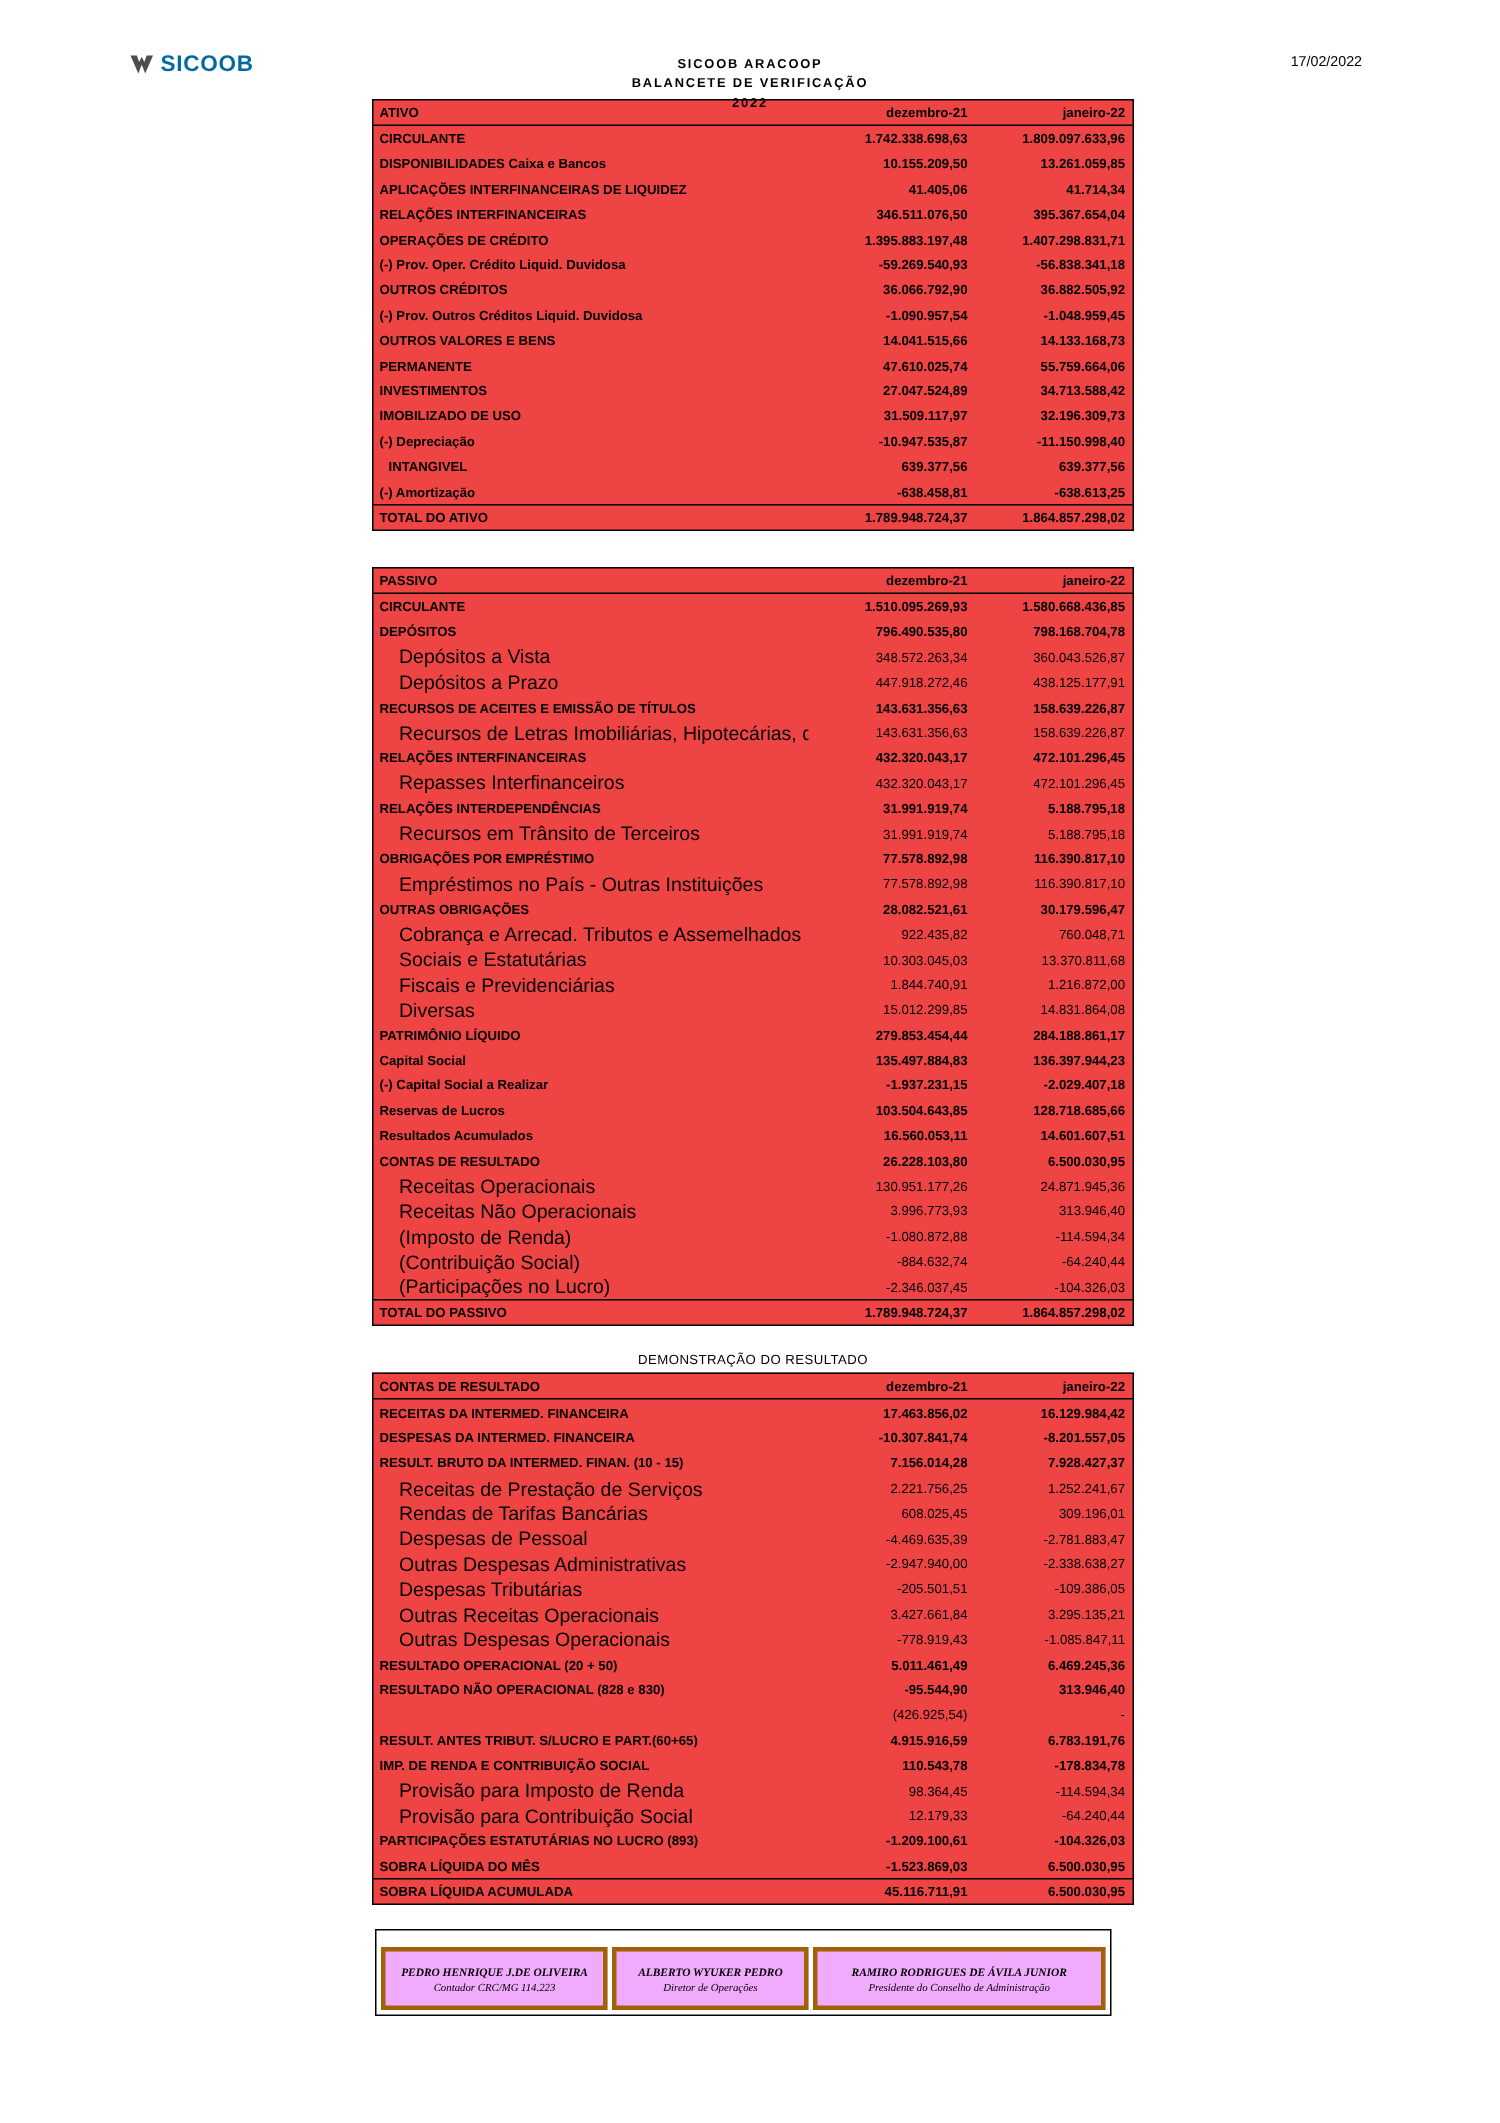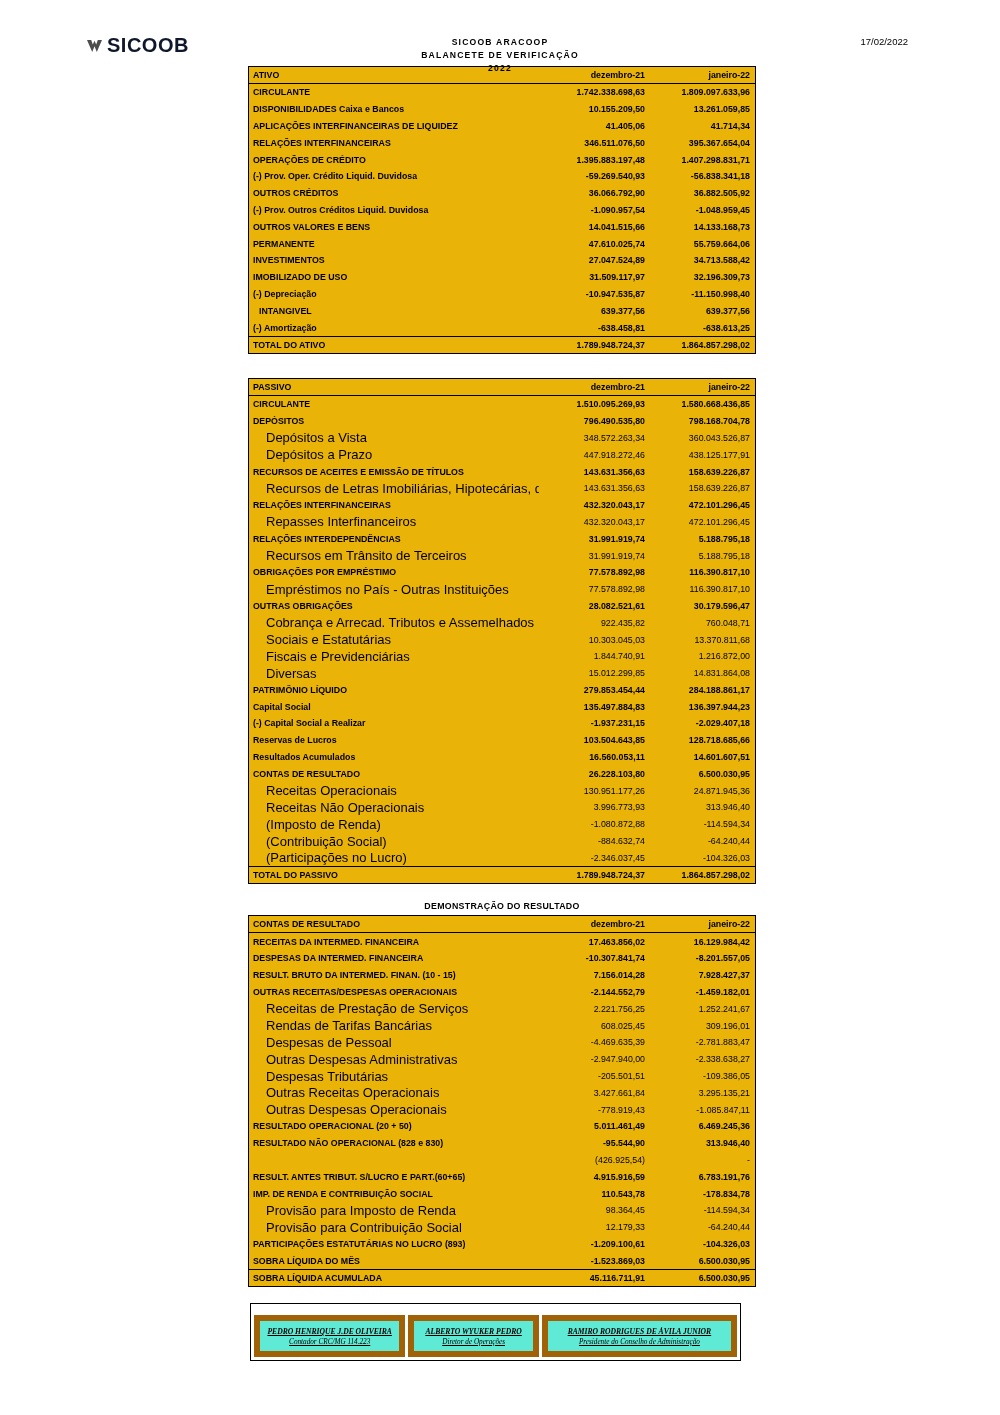--- a/index.html
+++ b/index.html
@@ -3,48 +3,48 @@
 <meta charset="utf-8">
 <style>
   * { margin:0; padding:0; box-sizing:border-box; }
   html,body { background:#ffffff; }
   body { font-family:"Liberation Sans", sans-serif; color:#000; }
   .page { position:relative; width:1000px; height:1415px; background:#fff; overflow:hidden; }
 
   
   .doc-header { position:relative; height:46px; padding-top:34px; }
   .logo { position:absolute; left:86px; top:34px; display:flex; align-items:center; gap:4px; }
-  .logo-text { font-weight:bold; font-size:20px; color:#0f172a; letter-spacing:0.5px; }
+  .logo-text { font-weight:bold; font-size:15px; color:#0369a1; letter-spacing:0.5px; }
   .titles { position:absolute; left:0; right:0; top:36px; text-align:center; }
   .titles div { font-weight:bold; font-size:8.6px; letter-spacing:1.2px; line-height:13px; }
   .date { position:absolute; right:92px; top:36px; font-size:9.5px; }
 
   
   .sheet { width:508px; margin-left:248px; }
-  .table { border:1px solid #000; background:#eab308; }
+  .table { border:1px solid #000; background:#ef4444; }
   .ativo { margin-top:20px; }
   .passivo { margin-top:24px; }
   .dre { margin-top:4px; }
   .thead, .tfoot { display:flex; align-items:center; height:17px; font-weight:bold; font-size:8.8px; }
   .thead { border-bottom:1px solid #000; }
   .tfoot { border-top:1px solid #000; }
   .row { display:flex; align-items:center; height:16.8px; font-size:8.8px; }
   .row.bold { font-weight:bold; }
   .lbl { flex:1; padding-left:4px; white-space:nowrap; overflow:hidden; }
   .row.sub .lbl { padding-left:17px; font-size:13px; }
   .row.indent1 .lbl { padding-left:10px; }
   .num { white-space:nowrap; }
   .n1 { width:106px; text-align:right; }
   .n2 { width:110px; text-align:right; padding-right:5px; }
 
-  .dre-title { width:508px; margin-left:248px; margin-top:17px; text-align:center; font-weight:bold; font-size:8.8px; letter-spacing:0.3px; }
+  .dre-title { width:508px; margin-left:248px; margin-top:17px; text-align:center; font-weight:normal; font-size:8.8px; letter-spacing:0.3px; }
 
   
   .signatures { margin-top:16px; margin-left:250px; width:491px; height:58px; border:1px solid #000; display:flex; align-items:flex-end; gap:3px; padding:3px; }
-  .sig-box { border:6px solid #a16207; height:42px; display:flex; flex-direction:column; justify-content:center; text-align:center; padding:2px 4px; background:#5eead4;text-decoration:underline; }
+  .sig-box { border:3px solid #a16207; height:42px; display:flex; flex-direction:column; justify-content:center; text-align:center; padding:2px 4px; background:#f0abfc; }
   .sig-1 { width:152px; } .sig-2 { width:131px; } .sig-3 { width:196px; }
   .sig-name { font-family:"Liberation Serif", serif; font-style:italic; font-weight:bold; font-size:7.6px; white-space:nowrap; overflow:hidden; }
   .sig-role { font-family:"Liberation Serif", serif; font-style:italic; font-size:7.2px; margin-top:2px; white-space:nowrap; overflow:hidden; }
 </style>
 </head>
 <body>
 
 <div class="page">
 
   <div class="doc-header">
@@ -323,25 +323,20 @@
         <div class="row bold">
           <span class="lbl">DESPESAS DA INTERMED. FINANCEIRA</span>
           <span class="num n1">-10.307.841,74</span>
           <span class="num n2">-8.201.557,05</span>
         </div>
         <div class="row bold">
           <span class="lbl">RESULT. BRUTO DA INTERMED. FINAN. (10 - 15)</span>
           <span class="num n1">7.156.014,28</span>
           <span class="num n2">7.928.427,37</span>
         </div>
-        <div class="row bold">
-          <span class="lbl">OUTRAS RECEITAS/DESPESAS OPERACIONAIS</span>
-          <span class="num n1">-2.144.552,79</span>
-          <span class="num n2">-1.459.182,01</span>
-        </div>
         <div class="row sub">
           <span class="lbl">Receitas de Prestação de Serviços</span>
           <span class="num n1">2.221.756,25</span>
           <span class="num n2">1.252.241,67</span>
         </div>
         <div class="row sub">
           <span class="lbl">Rendas de Tarifas Bancárias</span>
           <span class="num n1">608.025,45</span>
           <span class="num n2">309.196,01</span>
         </div>

